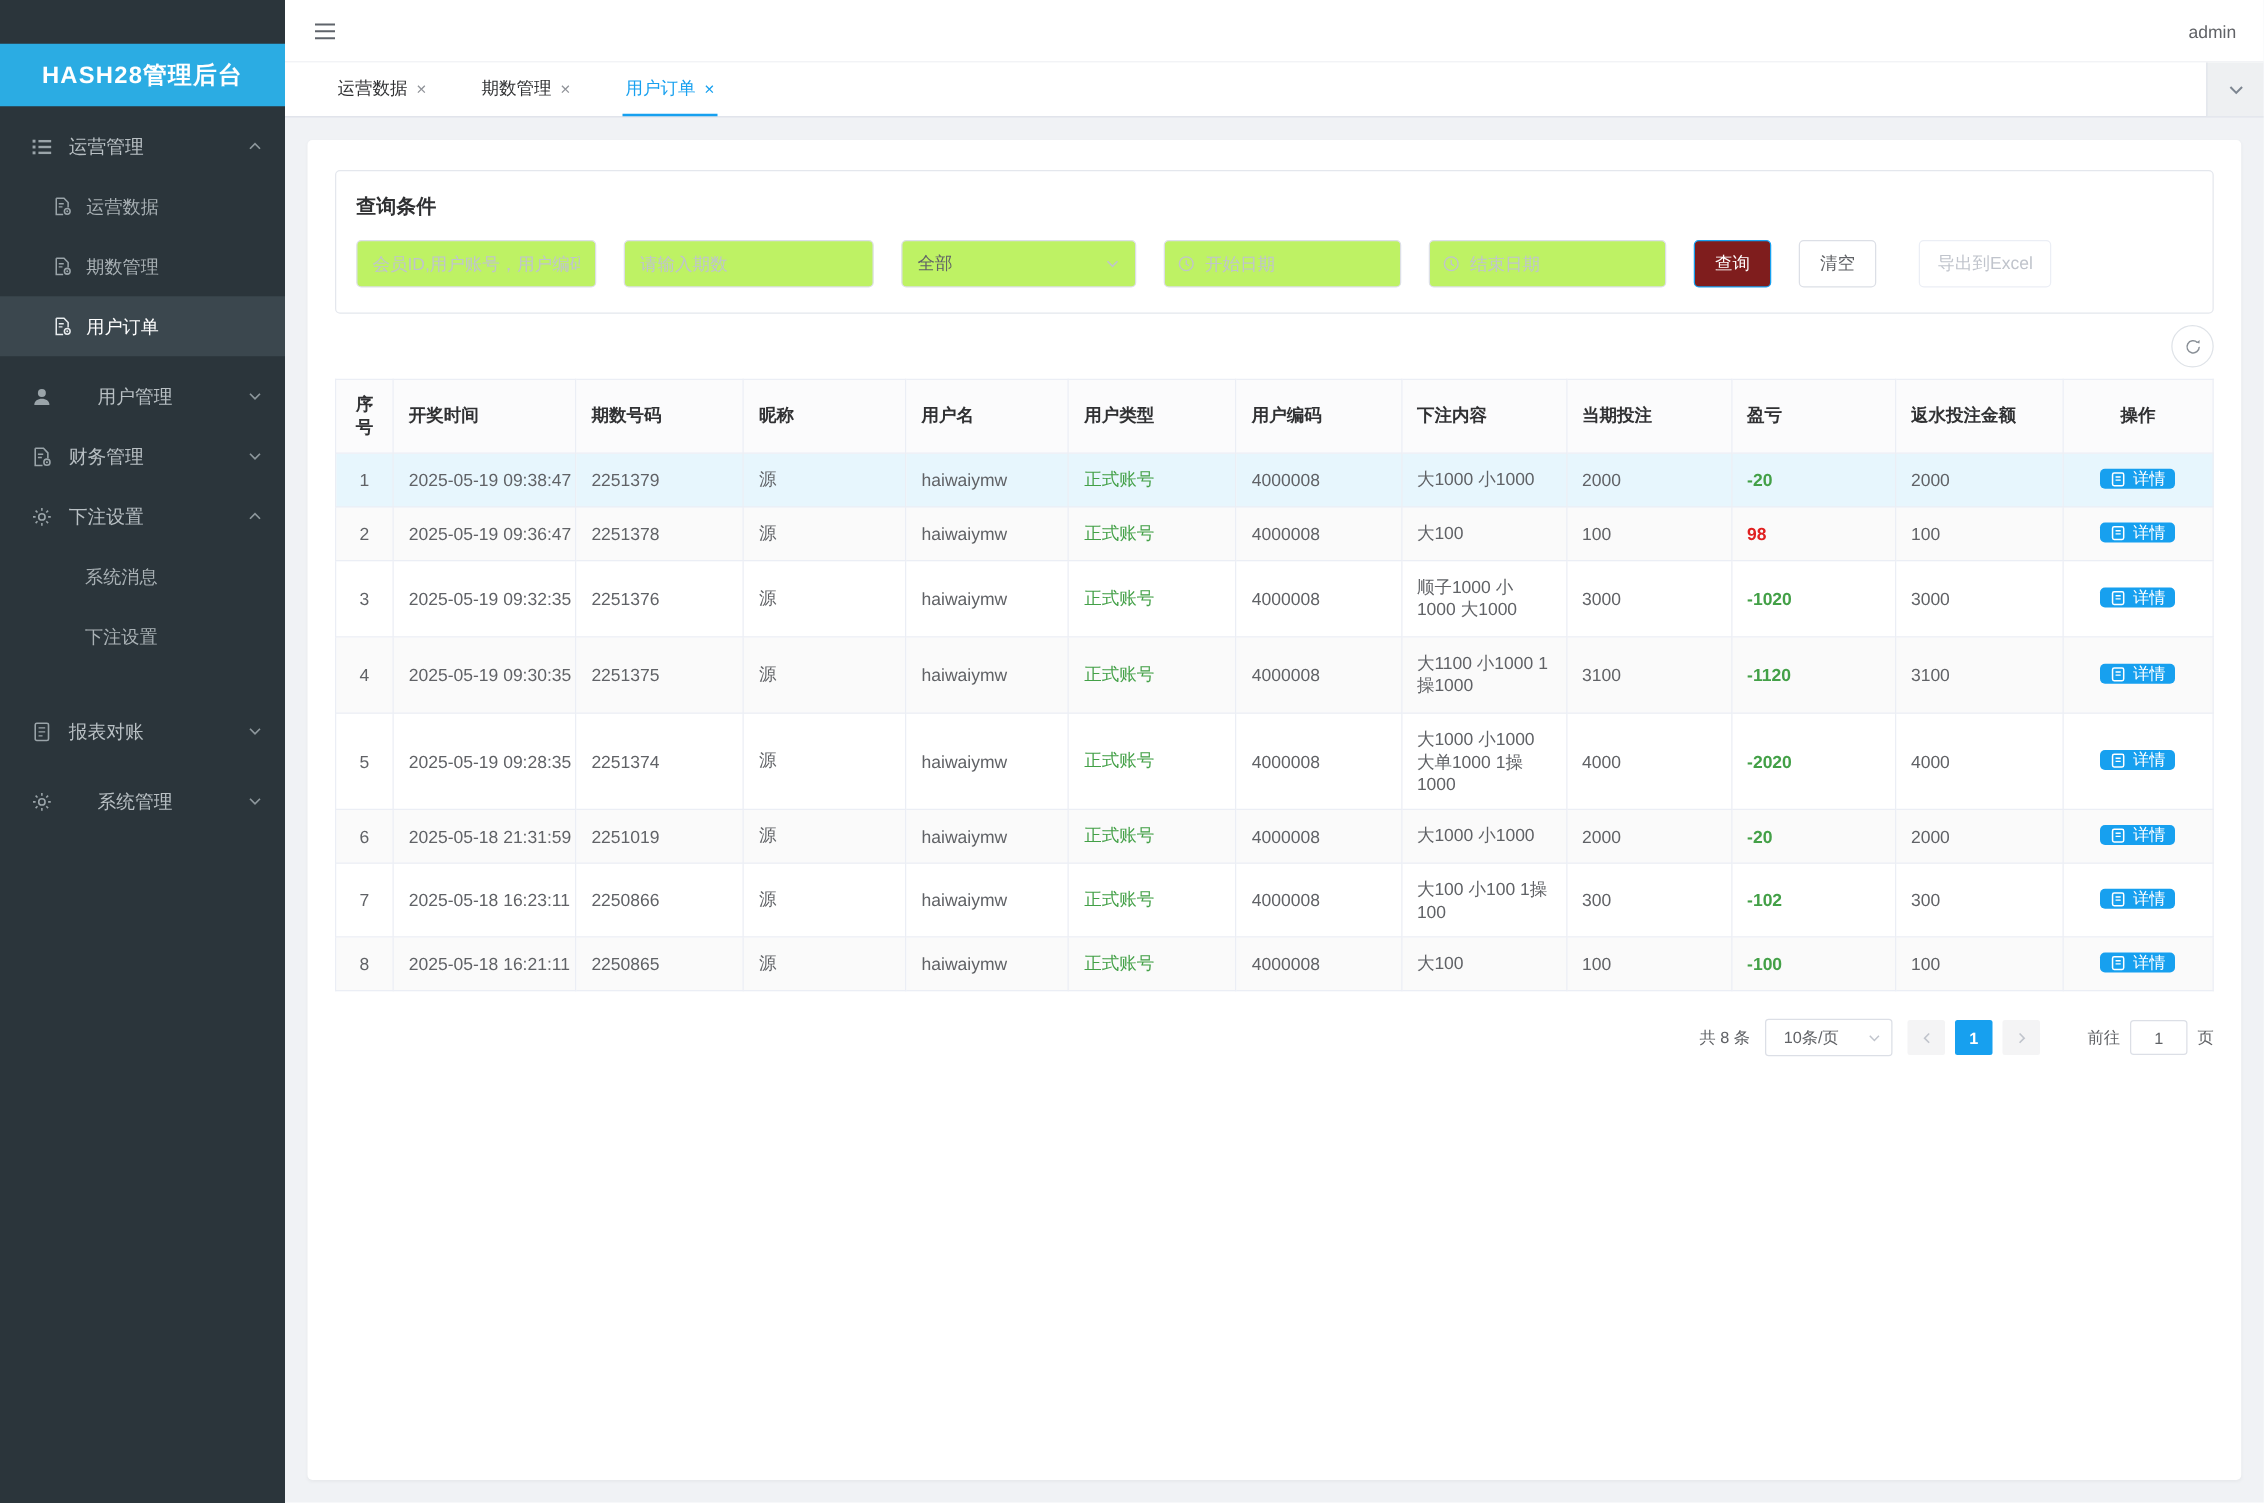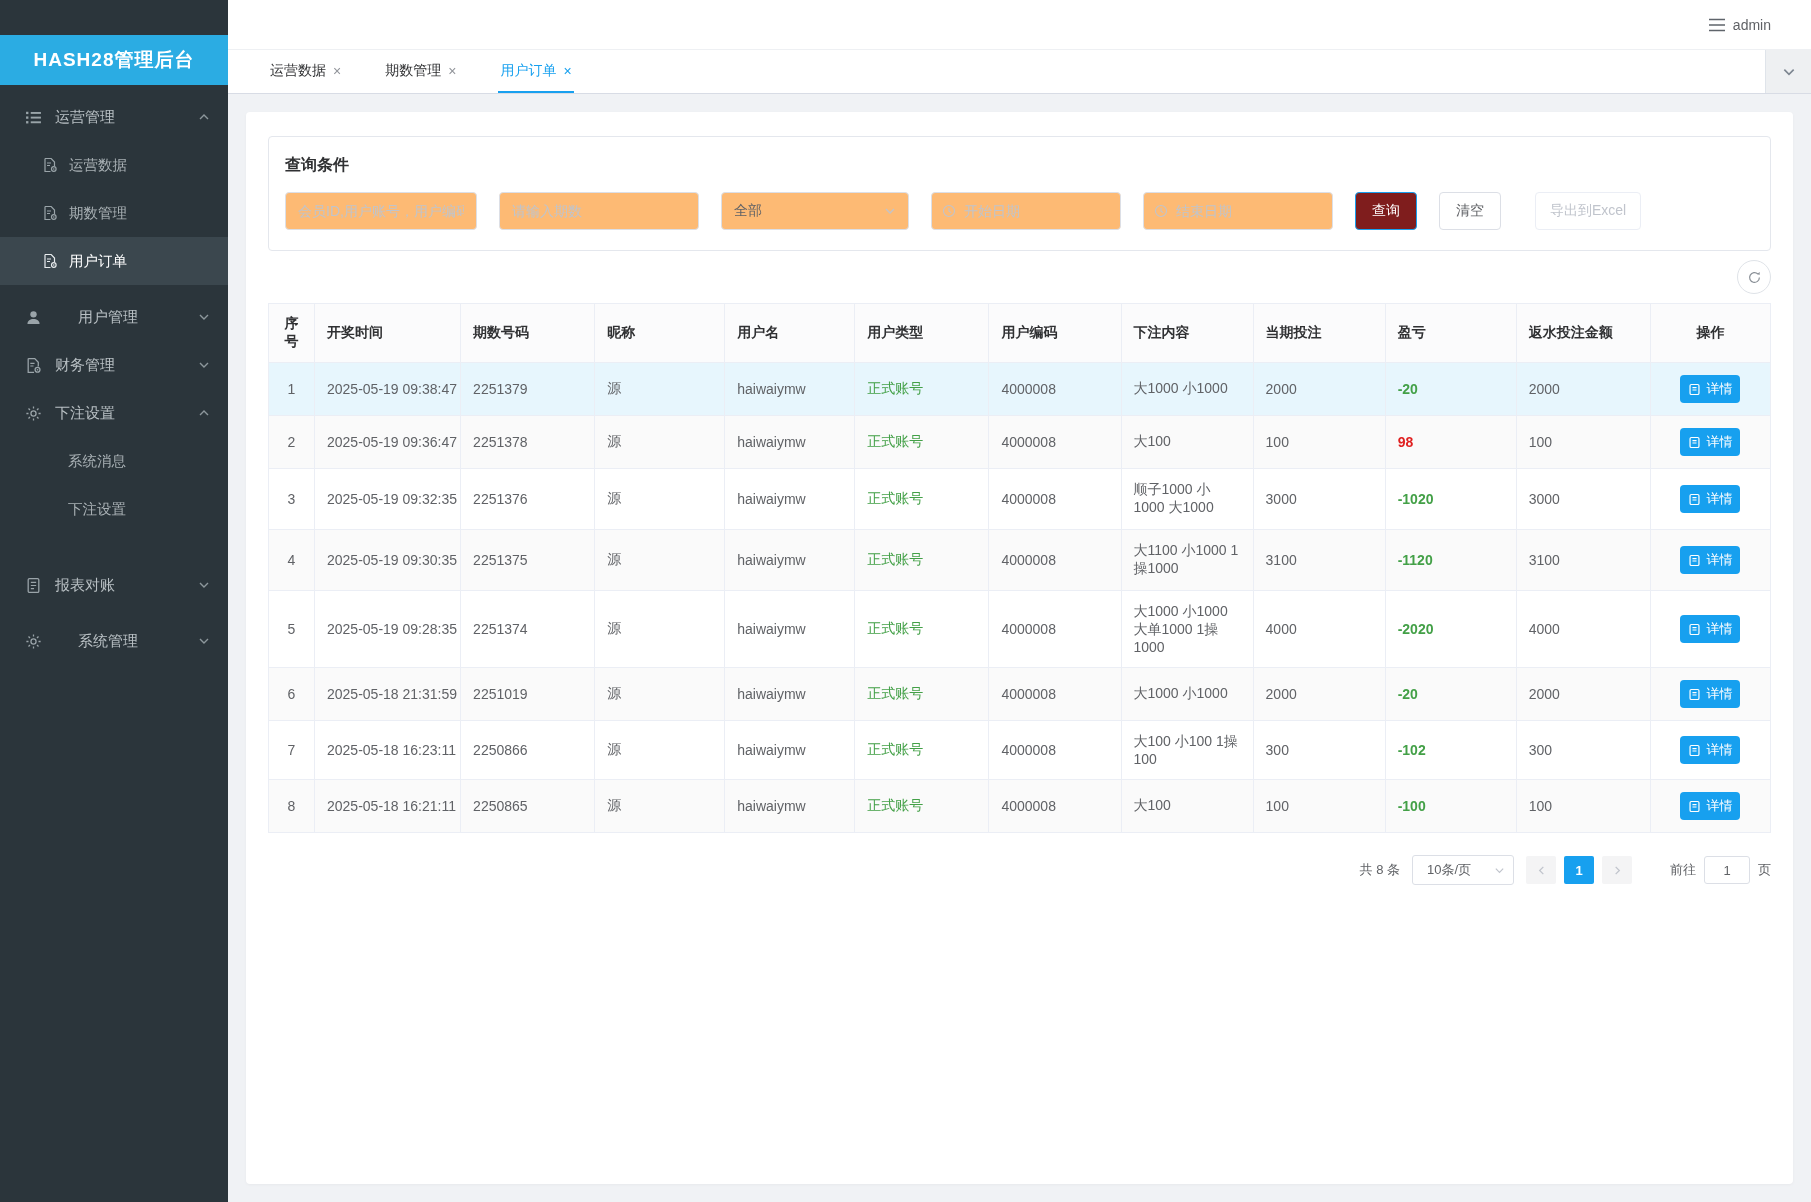--- a/index.html
+++ b/index.html
@@ -32,22 +32,22 @@
   .menu-item.child2 { padding-left: 68px; font-size: 14.5px; color: #a9b1b5; }
   .menu-item.active { background: #3b474e; color: #ffffff; }
   .menu-item.active .mi-icon { color: #e8ecee; }
   .arrow { position: absolute; right: 18px; color: #8d979c; display: inline-flex; }
   .gap-top-lg { margin-top: 28px; }
   .gap-top-sm { margin-top: 8px; gap: 23px; }
 
   
   .topbar {
     margin-left: 228px; height: 50px; background: #fff;
-    display: flex; align-items: center; justify-content: flex-end;
-    border-bottom: 1px solid #eef0f3; padding: 0 40px 0 16px;
+    display: flex; align-items: center; justify-content: space-between;
+    border-bottom: 1px solid #eef0f3; padding: 0 22px 0 16px;
   }
   .hamburger { border: none; background: none; cursor: pointer; display: flex; padding: 6px; }
   .admin-name { font-size: 14px; color: #606266; cursor: pointer; }
 
   
   .tabbar {
     margin-left: 228px; height: 44px; background: #fff;
     border-bottom: 1px solid #d8dce5; display: flex; align-items: stretch;
     padding-left: 20px; position: relative;
   }
@@ -73,21 +73,21 @@
     padding: 24px 22px; box-shadow: 0 1px 3px rgba(0,0,0,0.04);
   }
   .query-box {
     border: 1px solid #e4e7ed; border-radius: 4px;
     padding: 18px 16px 20px 16px;
   }
   .query-title { font-size: 16px; color: #303133; font-weight: 600; margin-bottom: 16px; }
   .query-row { display: flex; align-items: center; gap: 22px; }
   .q-input, .q-select, .q-date {
     height: 38px; border: 1px solid #dcdfe6; border-radius: 4px;
-    font-size: 14px; color: #606266; background: #fdba74;
+    font-size: 14px; color: #606266; background: #bef264;
     font-family: "Liberation Sans", "DejaVu Sans", sans-serif;
   }
   .q-input { padding: 0 12px; }
   .q-input::placeholder, .q-date input::placeholder { color: #bfc4cc; }
   .q-member { width: 192px; }
   .q-period { width: 200px; }
   .q-select {
     width: 188px; display: flex; align-items: center; justify-content: space-between;
     padding: 0 12px; cursor: pointer;
   }
@@ -121,21 +121,21 @@
   tbody tr:nth-child(even) { background: #fafafa; }
   tbody tr:first-child { background: #e7f6fd; }
   .c-center { text-align: center !important; }
   .nowrap { white-space: nowrap; }
   .acct-tag { color: #43a047; }
   .profit { font-weight: bold; }
   .profit[data-color="green"] { color: #43a047; }
   .profit[data-color="red"]   { color: #e02020; }
   .detail-btn {
     background: #17a0ef; color: #fff; border: none; border-radius: 4px;
-    height: 28px; padding: 0 8px; font-size: 13px; cursor: pointer;
+    height: 16px; padding: 0 8px; font-size: 13px; cursor: pointer;
     display: inline-flex; align-items: center; gap: 5px; font-family: inherit;
   }
 
   
   .pagination {
     margin-top: 22px; display: flex; align-items: center; justify-content: flex-end;
     font-size: 13px; color: #606266; gap: 12px;
   }
   .page-size-select {
     width: 102px; height: 30px; border: 1px solid #dcdfe6; border-radius: 3px;

